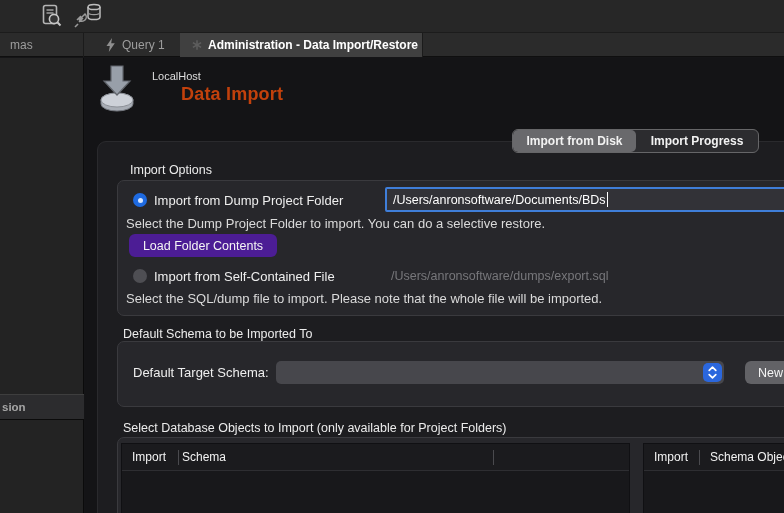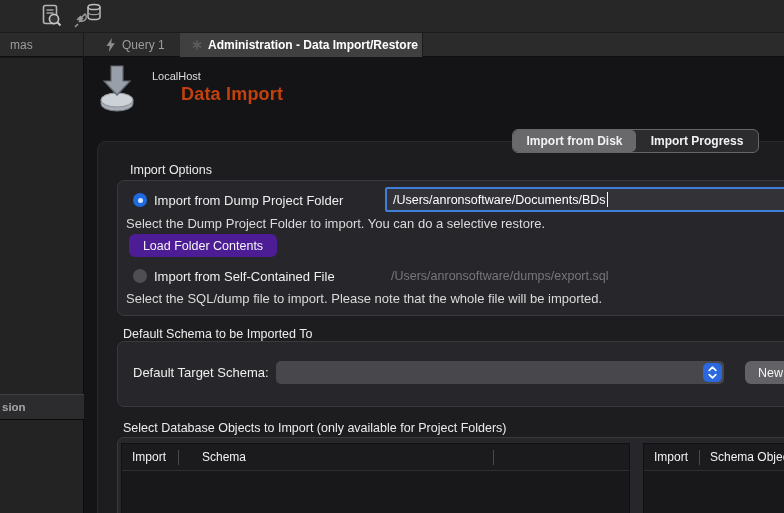--- a/index.html
+++ b/index.html
@@ -178,21 +178,21 @@
   </div>
   <div class="gray-btn" id="new-btn">New</div>
 
   <div class="slabel" style="left:123px; top:421px;">Select Database Objects to Import (only available for Project Folders)</div>
   <div class="gbox" id="gbox3"></div>
 
   <div class="dbtable" id="table-left">
     <div class="thead">
       <span class="th" style="left:10px;">Import</span>
       <span class="coldiv" style="left:56px;"></span>
-      <span class="th" style="left:80px;">Schema</span>
+      <span class="th" style="left:60px;">Schema</span>
       <span class="coldiv" style="left:371px;"></span>
     </div>
   </div>
 
   <div class="dbtable" id="table-right">
     <div class="thead">
       <span class="th" style="left:10px;">Import</span>
       <span class="coldiv" style="left:55px;"></span>
       <span class="th" style="left:66px;">Schema Objects</span>
     </div>

